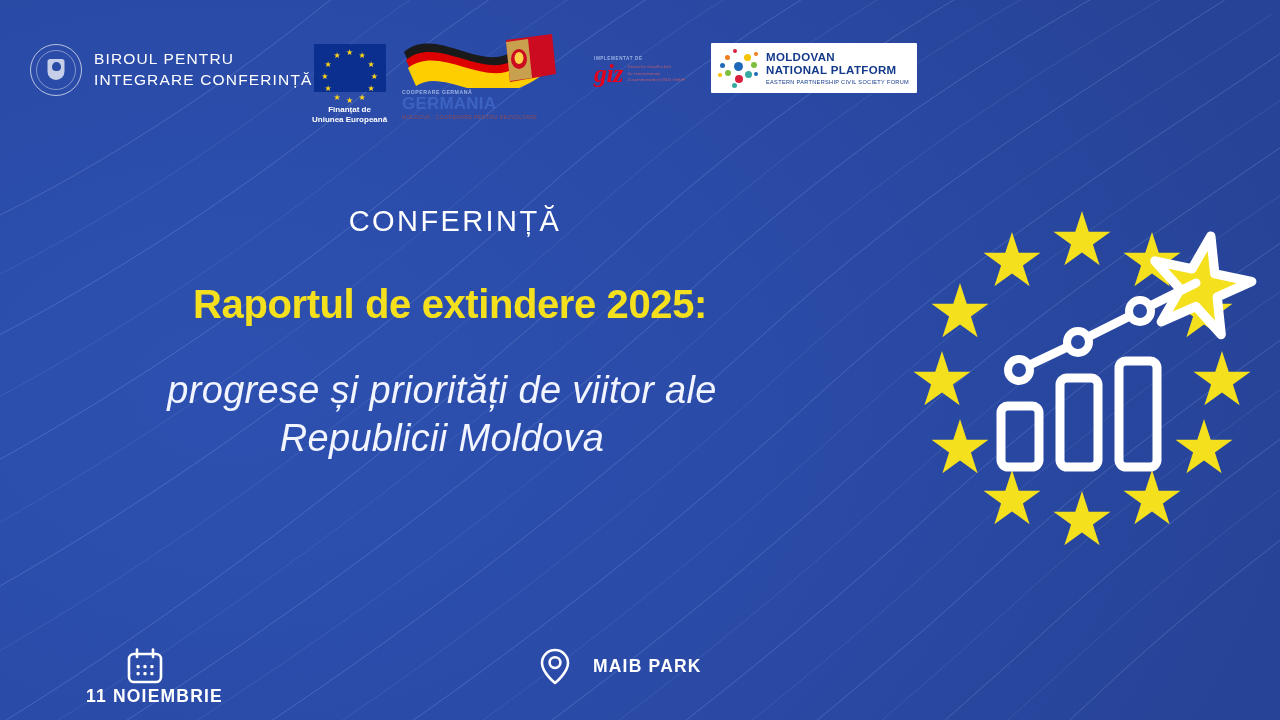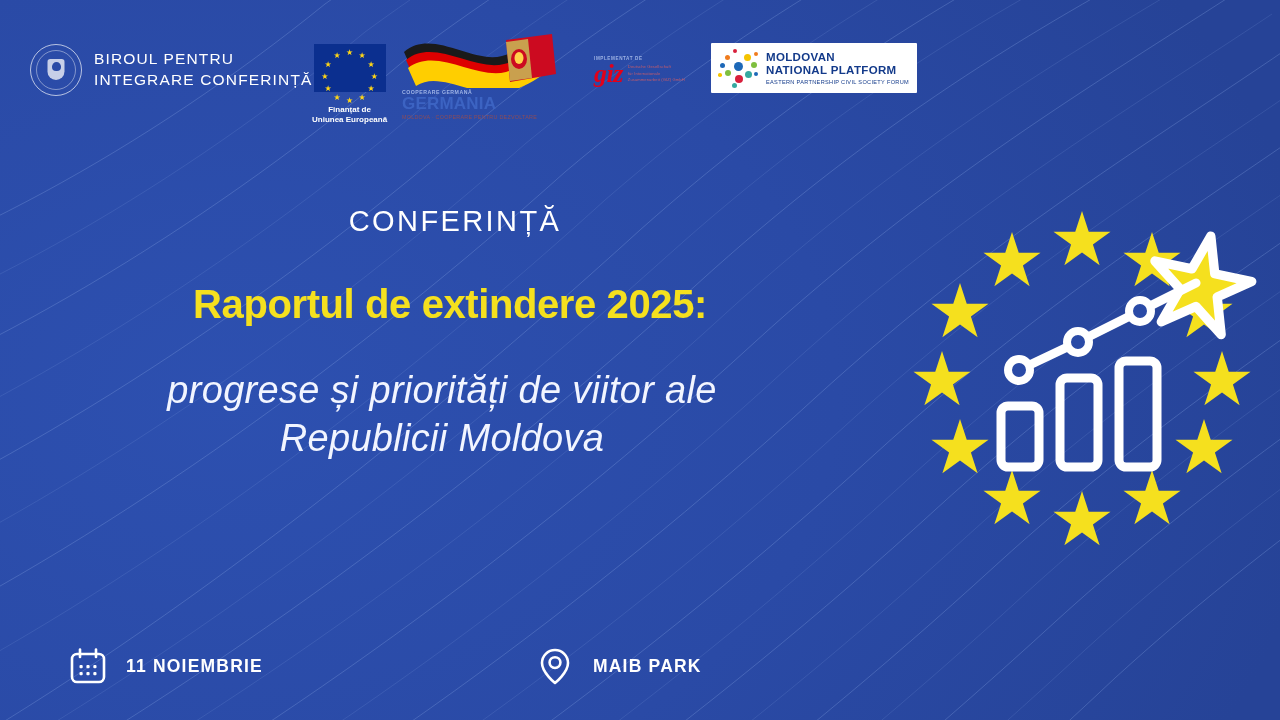--- a/index.html
+++ b/index.html
@@ -82,21 +82,21 @@
 
   
   .graphic{position:absolute;left:900px;top:195px;width:365px;height:365px;}
   .graphic svg{display:block;width:365px;height:365px;overflow:visible;}
 
   
   .footer{position:absolute;left:0;bottom:26px;width:1280px;height:56px;}
   .finfo{position:absolute;display:flex;align-items:center;}
   .finfo .ic{flex:0 0 auto;width:40px;height:40px;}
   .finfo .lb{margin-left:18px;color:#fff;font-size:17.5px;font-weight:700;letter-spacing:1.2px;}
-  .fdate{left:68px;top:8px;}
+  .fdate{left:68px;top:8px;flex-direction:column;}
   .floc{left:535px;top:8px;}
 </style>
 </head>
 <body>
 
 <div id="stage">
 
   <div class="bg-lines">
     <svg viewBox="0 0 1280 720" xmlns="http://www.w3.org/2000/svg" aria-hidden="true">
       <g>

